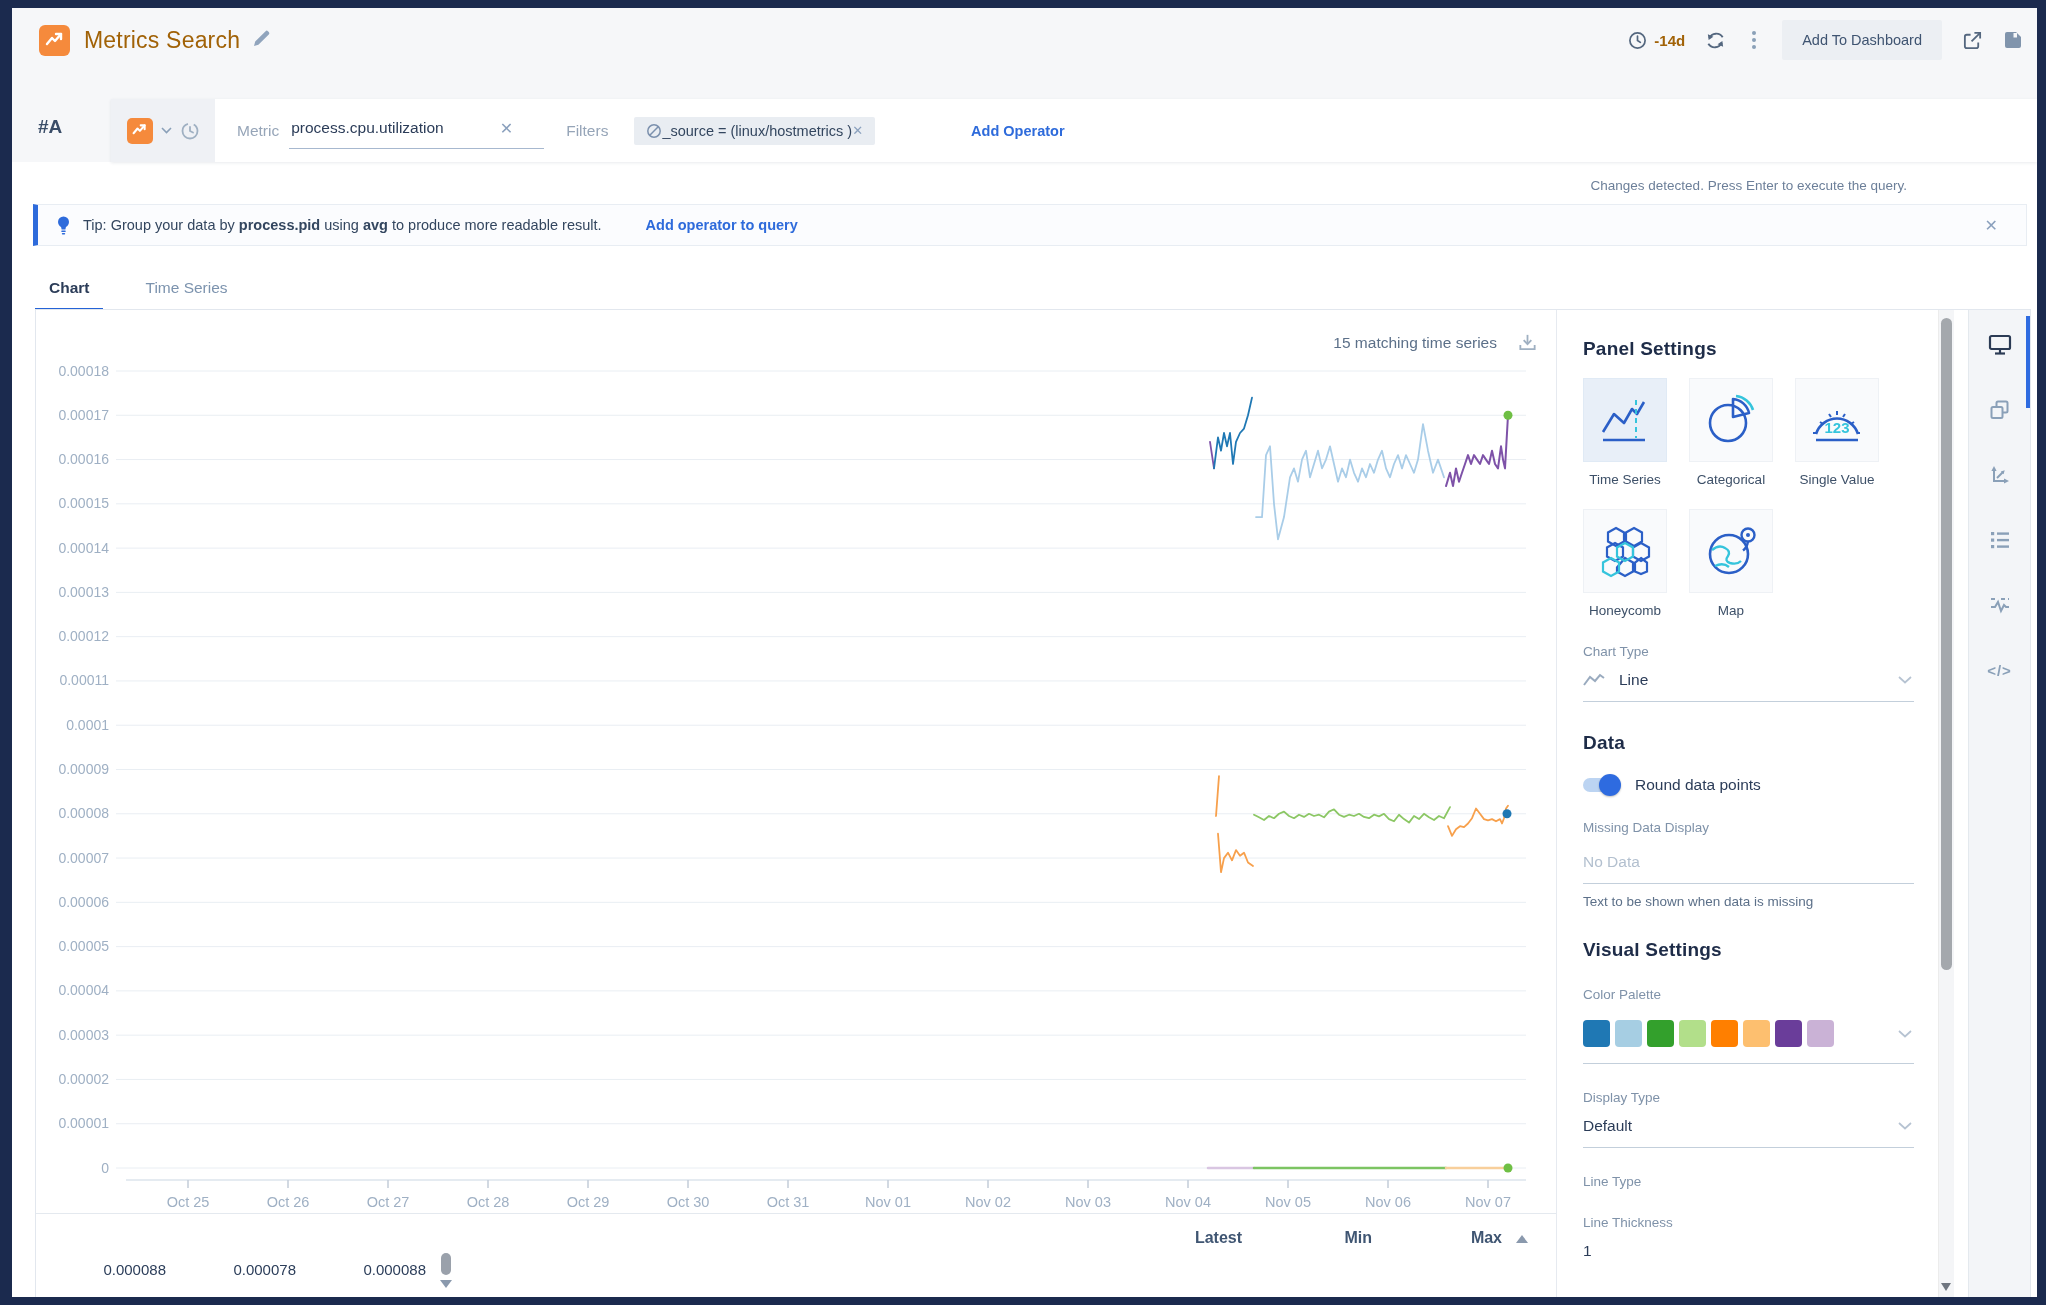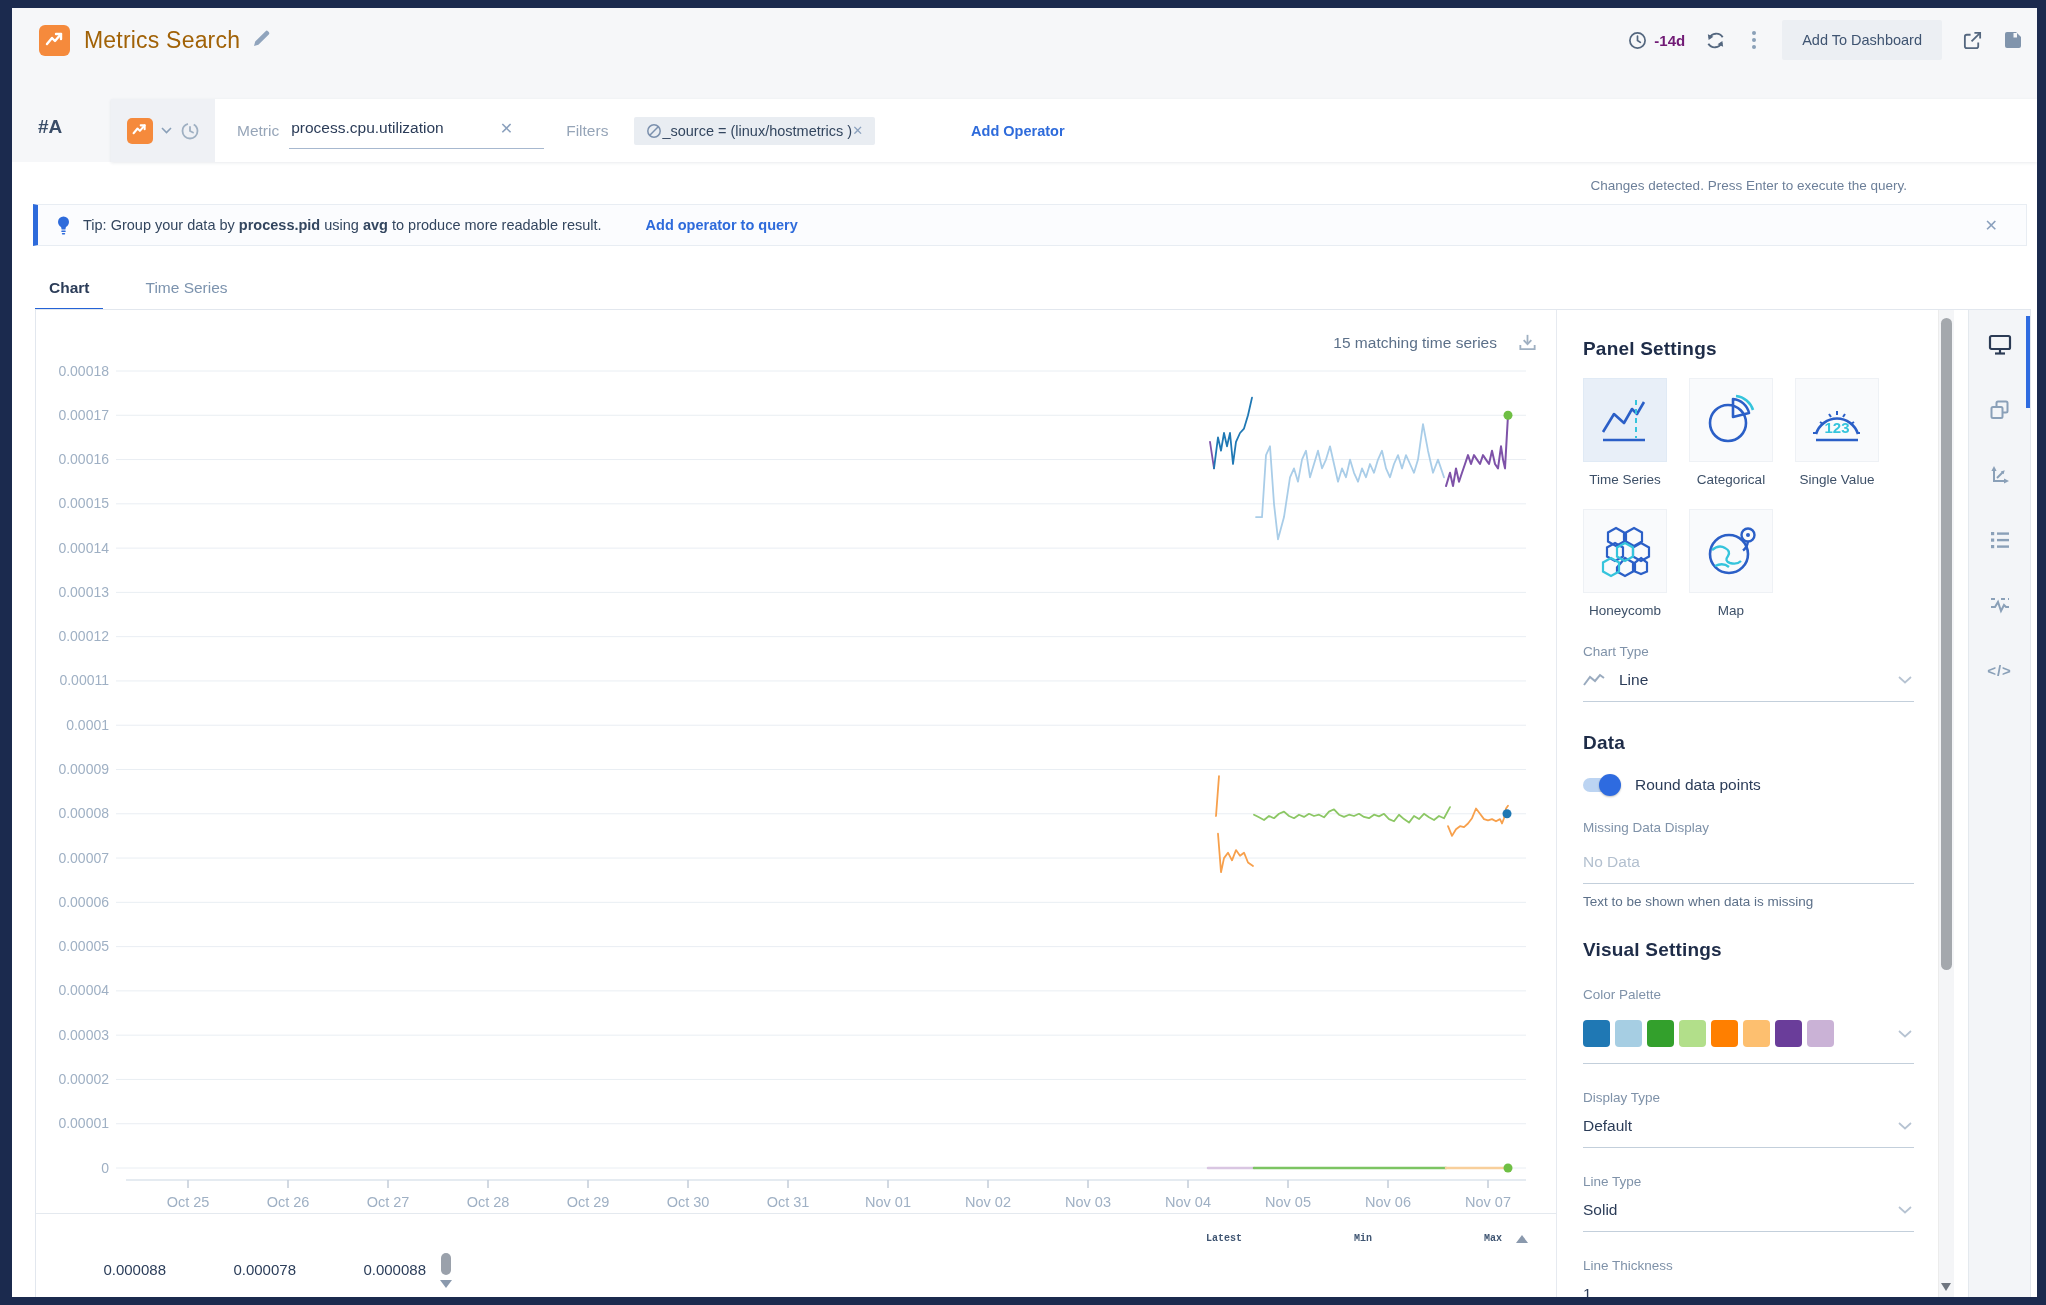--- a/index.html
+++ b/index.html
@@ -7,21 +7,21 @@
   body { font-family: "Liberation Sans", "DejaVu Sans", sans-serif; }
   .screen { position:relative; width:2046px; height:1305px; background:#1b2a4e; }
   .app { position:absolute; left:12px; top:8px; right:9px; bottom:8px; background:#ffffff; overflow:hidden; }
 
   
   .header { position:absolute; left:0; right:0; top:0; height:64px; background:#f6f7f9; display:flex; align-items:center; padding:0 14px 0 27px; }
   .app-icon { width:31px; height:31px; border-radius:6px; background:#f58a3c; display:flex; align-items:center; justify-content:center; }
   .page-title { font-size:23px; color:#a16207; font-weight:500; margin-left:14px; letter-spacing:.2px; }
   .pencil { margin-left:12px; }
   .header-right { margin-left:auto; display:flex; align-items:center; gap:20px; }
-  .time-range { display:flex; align-items:center; gap:7px; color:#701a75; font-size:15px; font-weight:700; }
+  .time-range { display:flex; align-items:center; gap:7px; color:#a16207; font-size:15px; font-weight:700; }
   .icon-btn { background:none; border:none; cursor:pointer; display:flex; align-items:center; justify-content:center; padding:0; }
   .kebab { display:flex; flex-direction:column; gap:3px; padding:2px 6px; }
   .kebab i { width:4px; height:4px; border-radius:50%; background:#8aa0b8; }
   .add-dash-btn { background:#eceff3; border:none; color:#3f5471; font-size:14.5px; font-family:inherit; padding:12px 20px; border-radius:2px; cursor:pointer; }
 
   
   .query-wrap { position:absolute; left:0; right:0; top:64px; height:90px; background:#f6f7f9; }
   .row-key { position:absolute; left:26px; top:44px; font-size:19px; font-weight:700; color:#3a4d68; }
   .query-row { position:absolute; left:99px; right:0; top:27px; height:63px; background:#ffffff; box-shadow:0 1px 3px rgba(40,60,90,.10); display:flex; align-items:center; }
   .qicon-cell { width:104px; align-self:stretch; background:#eff1f5; display:flex; align-items:center; justify-content:center; gap:8px; }
@@ -60,21 +60,21 @@
   .matching-row { position:absolute; top:22px; right:18px; display:flex; align-items:center; gap:20px; z-index:2; }
   .matching-text { color:#5c7089; font-size:15.5px; }
   .chart-svg { position:absolute; left:0; top:0; width:1515px; height:905px; }
 
   .legend { position:absolute; left:0; right:0; bottom:0; height:84px; border-top:1px solid #e4e9ef; display:flex; flex-direction:column; padding:10px 14px 0 0; }
   .legend-head, .legend-row { display:flex; align-items:center; }
   .legend-head { height:28px; }
   .legend-row { height:34px; cursor:pointer; }
   .lg-label-col { flex:1; display:flex; align-items:center; padding-left:60px; min-width:0; }
   .lg-col { width:130px; text-align:right; }
-  .legend-head .lg-col { color:#3f5572; font-size:10px; font-weight:700;font-family:Liberation Mono, monospace; }
+  .legend-head .lg-col { color:#3f5572; font-size:16px; font-weight:700; }
   .legend-row .lg-col { color:#2c3e5a; font-size:15px; }
   .lg-dot { width:13px; height:13px; border-radius:50%; background:#fdbf6f; margin-right:24px; flex:none; }
   .lg-name { color:#33465f; font-size:14.5px; white-space:nowrap; overflow:hidden; }
   .lg-scroll { width:40px; display:flex; flex-direction:column; align-items:center; gap:5px; padding-top:2px; }
   .tri-up { width:0; height:0; border-left:6px solid transparent; border-right:6px solid transparent; border-bottom:8px solid #8a99ad; cursor:pointer; }
   .tri-down { width:0; height:0; border-left:6px solid transparent; border-right:6px solid transparent; border-top:8px solid #8a99ad; cursor:pointer; }
   .lg-thumb { width:10px; height:22px; border-radius:5px; background:#9aa1ab; }
 
   
   .panel { width:382px; border-left:1px solid #e6eaf0; padding:28px 24px 0 26px; overflow:hidden; }
@@ -450,26 +450,20 @@
             </svg>
       </div>
       <div class="fld-label">Display Type</div>
       <div class="sel-row">
         <span class="sel-value">Default</span>
         <svg class="sel-chev" width="14" height="8" viewBox="0 0 14 8">
               <polyline points="1,1 7,6.5 13,1" fill="none" stroke="#b6c3d2" stroke-width="1.7"></polyline>
             </svg>
       </div>
       <div class="fld-label">Line Type</div>
-      <div class="sel-row">
-        <span class="sel-value">Solid</span>
-        <svg class="sel-chev" width="14" height="8" viewBox="0 0 14 8">
-              <polyline points="1,1 7,6.5 13,1" fill="none" stroke="#b6c3d2" stroke-width="1.7"></polyline>
-            </svg>
-      </div>
       <div class="fld-label">Line Thickness</div>
       <div class="sel-value" style="margin-top:12px;">1</div>
     </div>
 
     <div class="vscroll">
       <div class="thumb"></div>
       <div class="tri-down"></div>
     </div>
 
     <div class="icon-strip">

